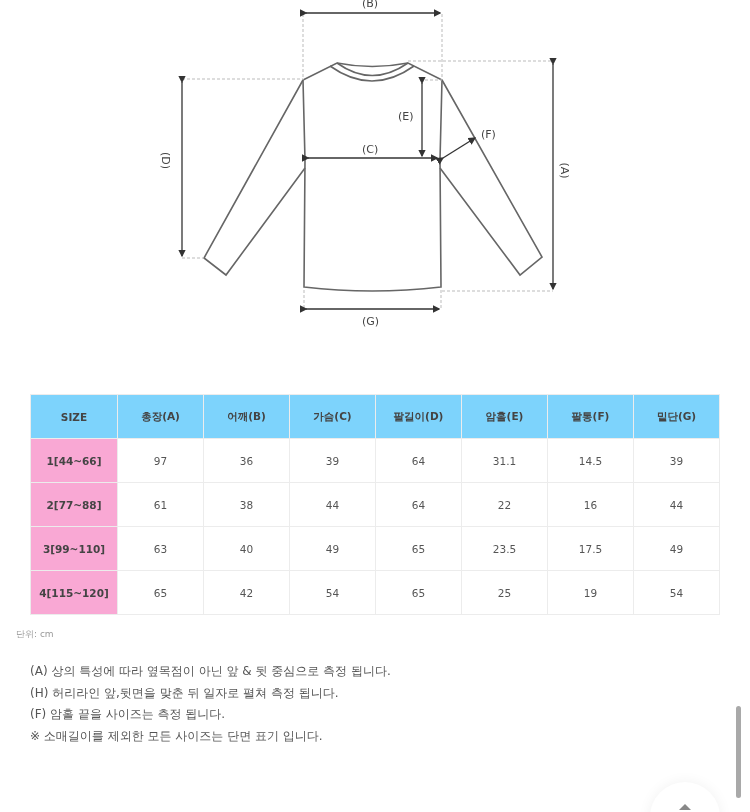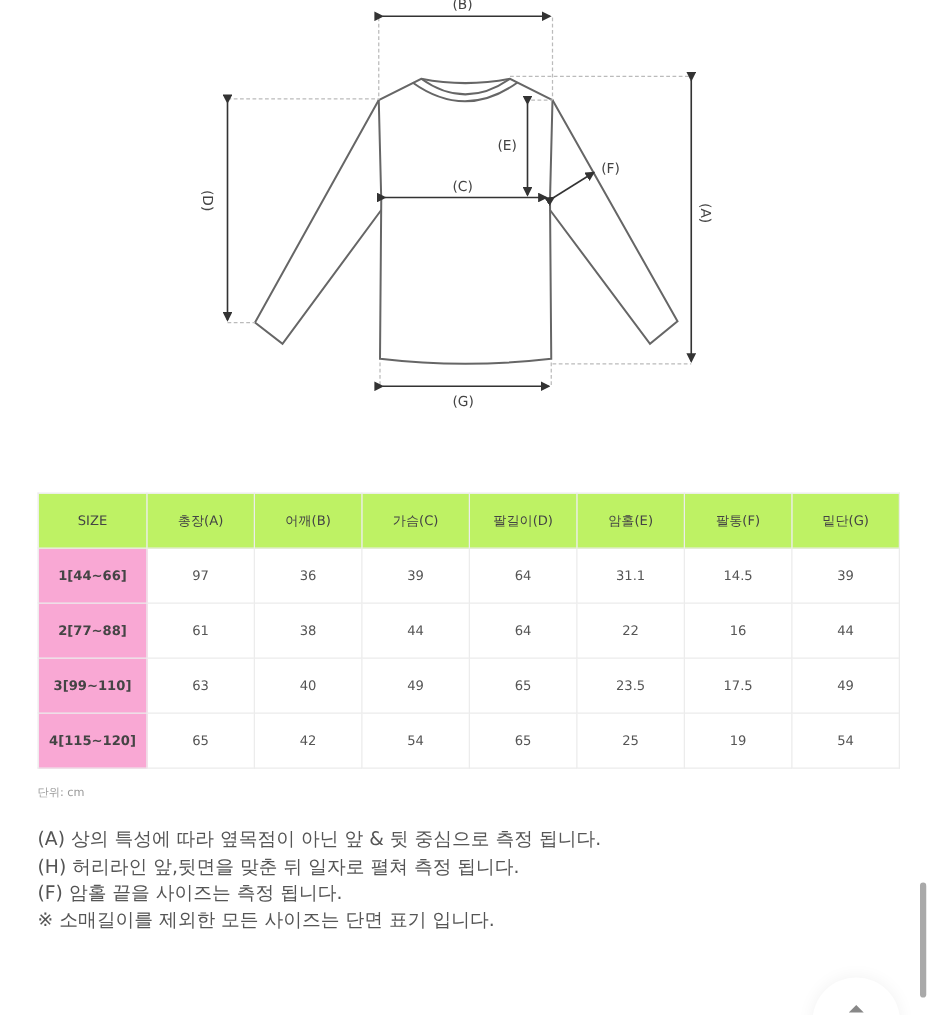--- a/index.html
+++ b/index.html
@@ -8,26 +8,26 @@
   .diagram { position:absolute; left:0; top:0; width:750px; height:340px; }
   .diagram svg { position:absolute; left:0; top:0; }
   .dlabel { position:absolute; font-size:11px; color:#444; white-space:nowrap; }
   .dlabel.rot-cw { transform:rotate(90deg); transform-origin:center; }
 
   table.size-table { position:absolute; left:30px; top:394px; width:689px;
     border-collapse:collapse; table-layout:fixed; }
   table.size-table th, table.size-table td {
     border:1px solid #ececec; height:43px; text-align:center;
     font-size:10.5px; color:#555; padding:0; }
-  table.size-table th { background:#bef264; font-weight:normal; color:#444; }
+  table.size-table th { background:#7dd3fc; font-weight:bold; color:#444; }
   table.size-table td.size-cell { background:#f9a8d4; font-weight:bold; color:#444; }
   col.c0 { width:87px; } col.cx { width:86px; }
 
-  .unit { position:absolute; left:30px; top:628px; font-size:9px; color:#999;text-align:right; }
-  .notes { position:absolute; left:30px; top:661px; font-size:15px; color:#555; line-height:21.5px; }
+  .unit { position:absolute; left:16px; top:628px; font-size:9px; color:#999;text-align:right; }
+  .notes { position:absolute; left:30px; top:661px; font-size:12px; color:#555; line-height:21.5px; }
   .notes div { white-space:nowrap; }
 
   .scrollbar { position:absolute; left:736px; top:706px; width:5px; height:92px;
                background:#a9a9a9; border-radius:3px; }
   .scroll-top-btn { position:absolute; left:650px; top:782px; width:70px; height:70px;
                border-radius:50%; background:#fff; box-shadow:0 0 14px rgba(0,0,0,0.06); }
   .scroll-top-btn .arrow { position:absolute; left:29px; top:22px; width:0; height:0;
                border-left:6px solid transparent; border-right:6px solid transparent;
                border-bottom:6px solid #888; }
 </style>

